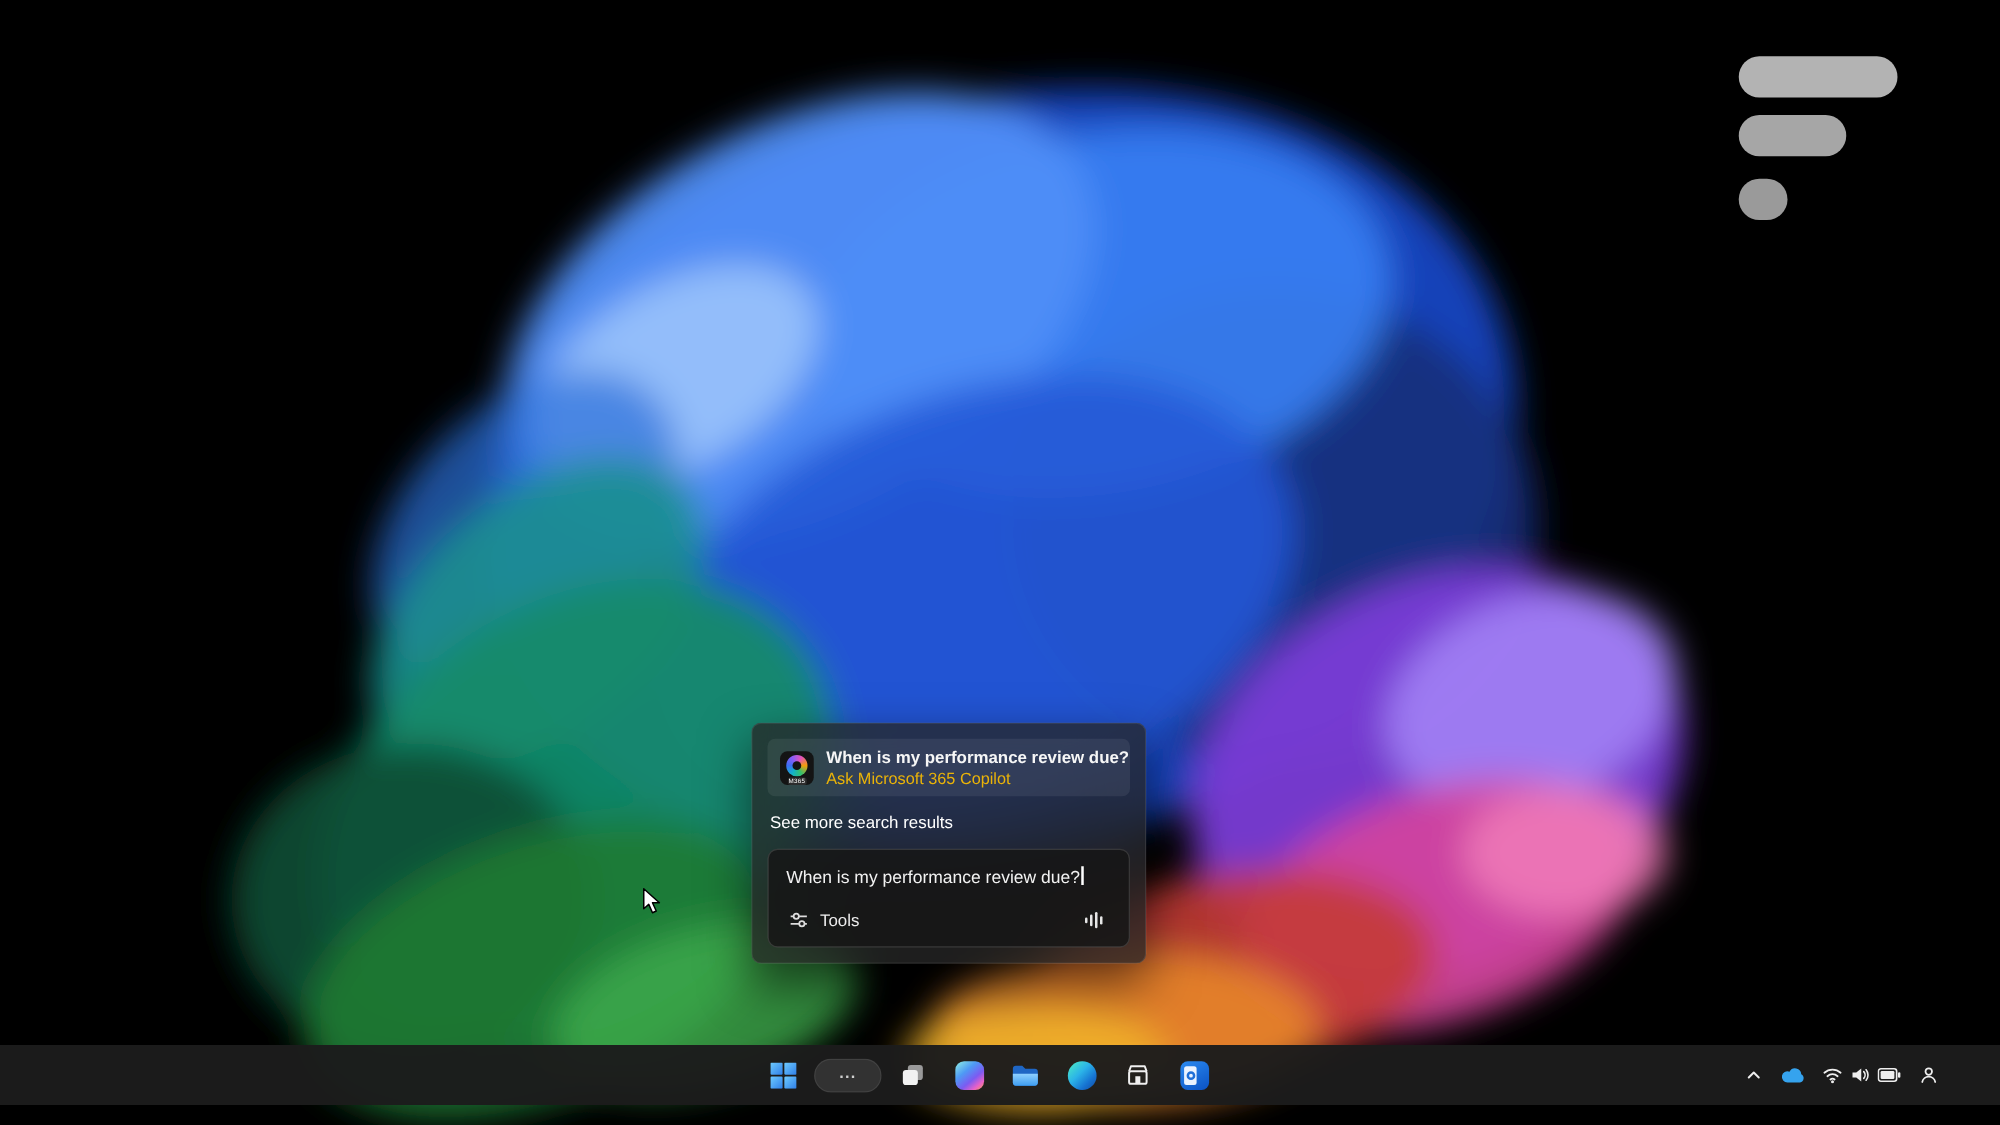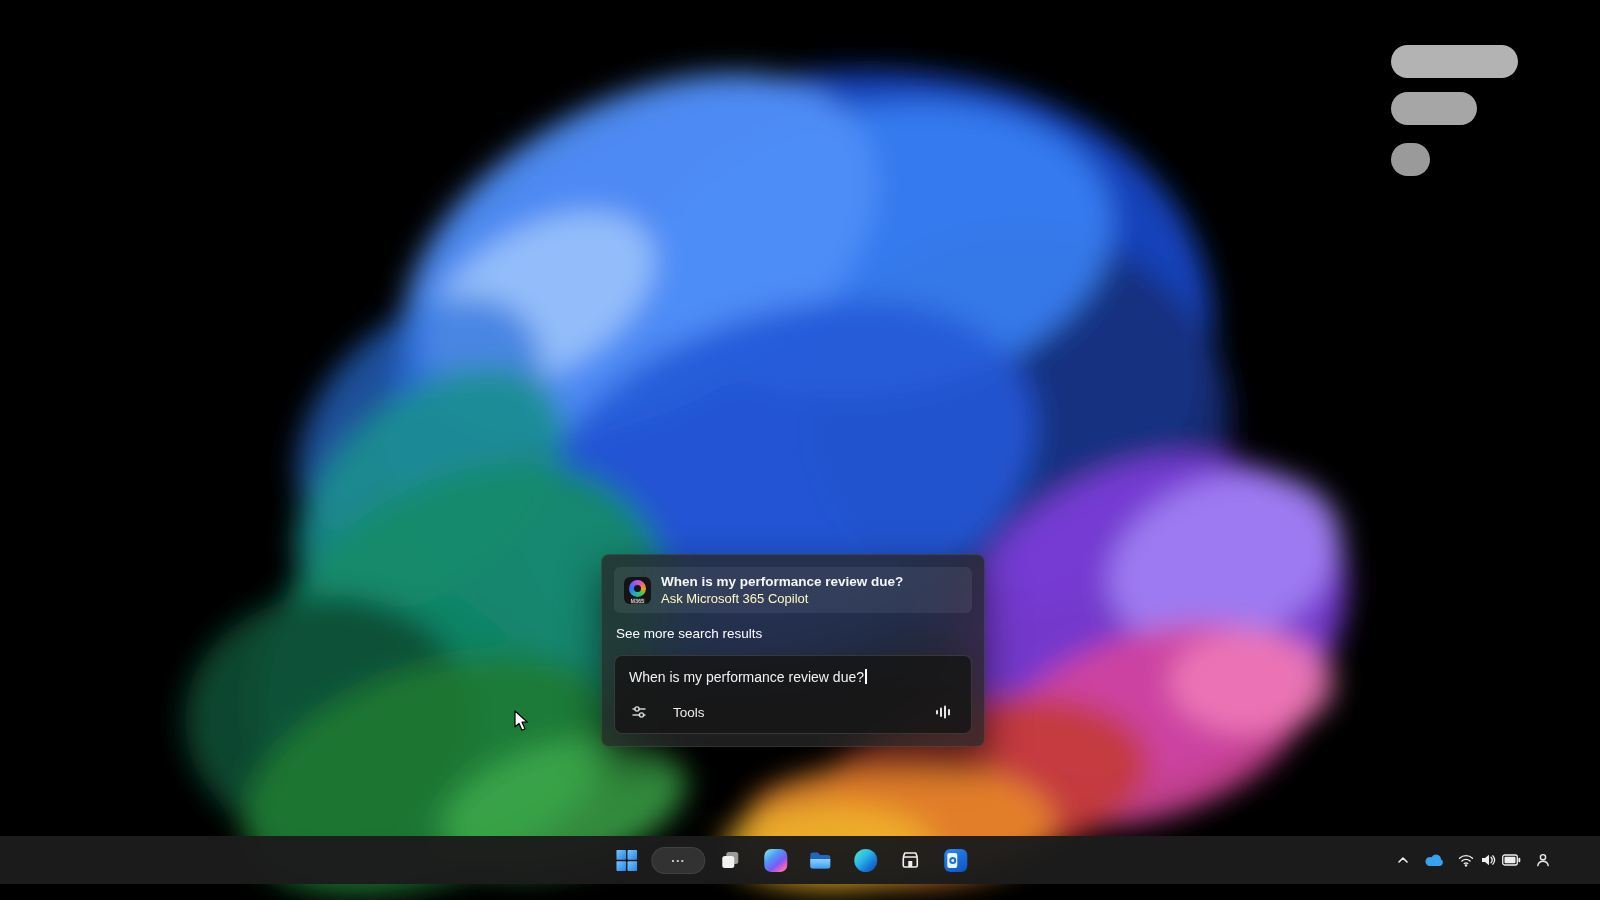--- a/index.html
+++ b/index.html
@@ -19,21 +19,21 @@
 
   
   .watermark { position: absolute; left: 1391px; top: 45px; }
   .watermark .bar { border-radius: 17px; margin-bottom: 14px; }
   .watermark .bar1 { width: 127px; height: 33px; background: #b3b3b3; }
   .watermark .bar2 { width: 86px; height: 33px; background: #a6a6a6; margin-bottom: 18px; }
   .watermark .bar3 { width: 39px; height: 33px; background: #9a9a9a; }
 
   
   .flyout {
-    position: absolute; left: 601px; top: 554px; width: 384px;
+    position: absolute; left: 601px; top: 578px; width: 316px;
     background: rgba(38,38,38,0.78);
     backdrop-filter: blur(28px) saturate(1.1);
     border: 1px solid rgba(255,255,255,0.09);
     border-radius: 8px;
     box-shadow: 0 16px 40px rgba(0,0,0,0.55);
     padding: 12px;
   }
   .suggestion-row {
     display: flex; align-items: center; gap: 10px;
     background: rgba(255,255,255,0.065);
@@ -54,21 +54,21 @@
     content: ""; position: absolute; left: 5px; top: 5px; width: 7px; height: 7px;
     border-radius: 50%; background: #141414;
   }
   .sugg-icon .badge {
     position: absolute; left: 50%; bottom: 0; transform: translateX(-50%);
     font-size: 5px; line-height: 6px; color: #fff; background: #2d2d2d;
     border-radius: 2px; padding: 0 1px; letter-spacing: 0.2px;
   }
   .sugg-text { display: flex; flex-direction: column; gap: 2px; min-width: 0; }
   .sugg-title { font-size: 13.5px; font-weight: 700; color: #f6f6f6; white-space: nowrap; }
-  .sugg-sub { font-size: 13px; color: #fef9c3; white-space: nowrap; }
+  .sugg-sub { font-size: 13px; color: #eab308; white-space: nowrap; }
 
   .see-more {
     font-size: 13.5px; color: #ffffff; margin: 13px 2px 14px 2px; cursor: pointer;
   }
 
   .search-box {
     background: rgba(22,22,22,0.85);
     border: 1px solid rgba(255,255,255,0.14);
     border-radius: 8px;
     padding: 13px 14px 9px 14px;
@@ -78,21 +78,21 @@
     display: inline-block; width: 1.5px; height: 15px; background: #fff;
     margin-left: 1px; vertical-align: -2px;
     animation: blink 1.1s steps(1) infinite;
   }
   @keyframes blink { 50% { opacity: 0; } }
   .box-bottom {
     display: flex; align-items: center; justify-content: space-between;
     margin-top: 15px;
   }
   .tools-btn {
-    display: flex; align-items: center; gap: 26px;
+    display: flex; align-items: center; gap: 9px;
     padding: 4px 6px 4px 2px; border-radius: 4px; cursor: pointer;
     font-size: 13.5px; color: #ececec;
   }
   .voice-btn { padding: 3px 4px; cursor: pointer; display: flex; align-items: center; }
 
   
   .taskbar {
     position: absolute; left: 0; top: 836px; width: 1600px; height: 48px;
     background: rgba(28,28,28,0.97);
   }

